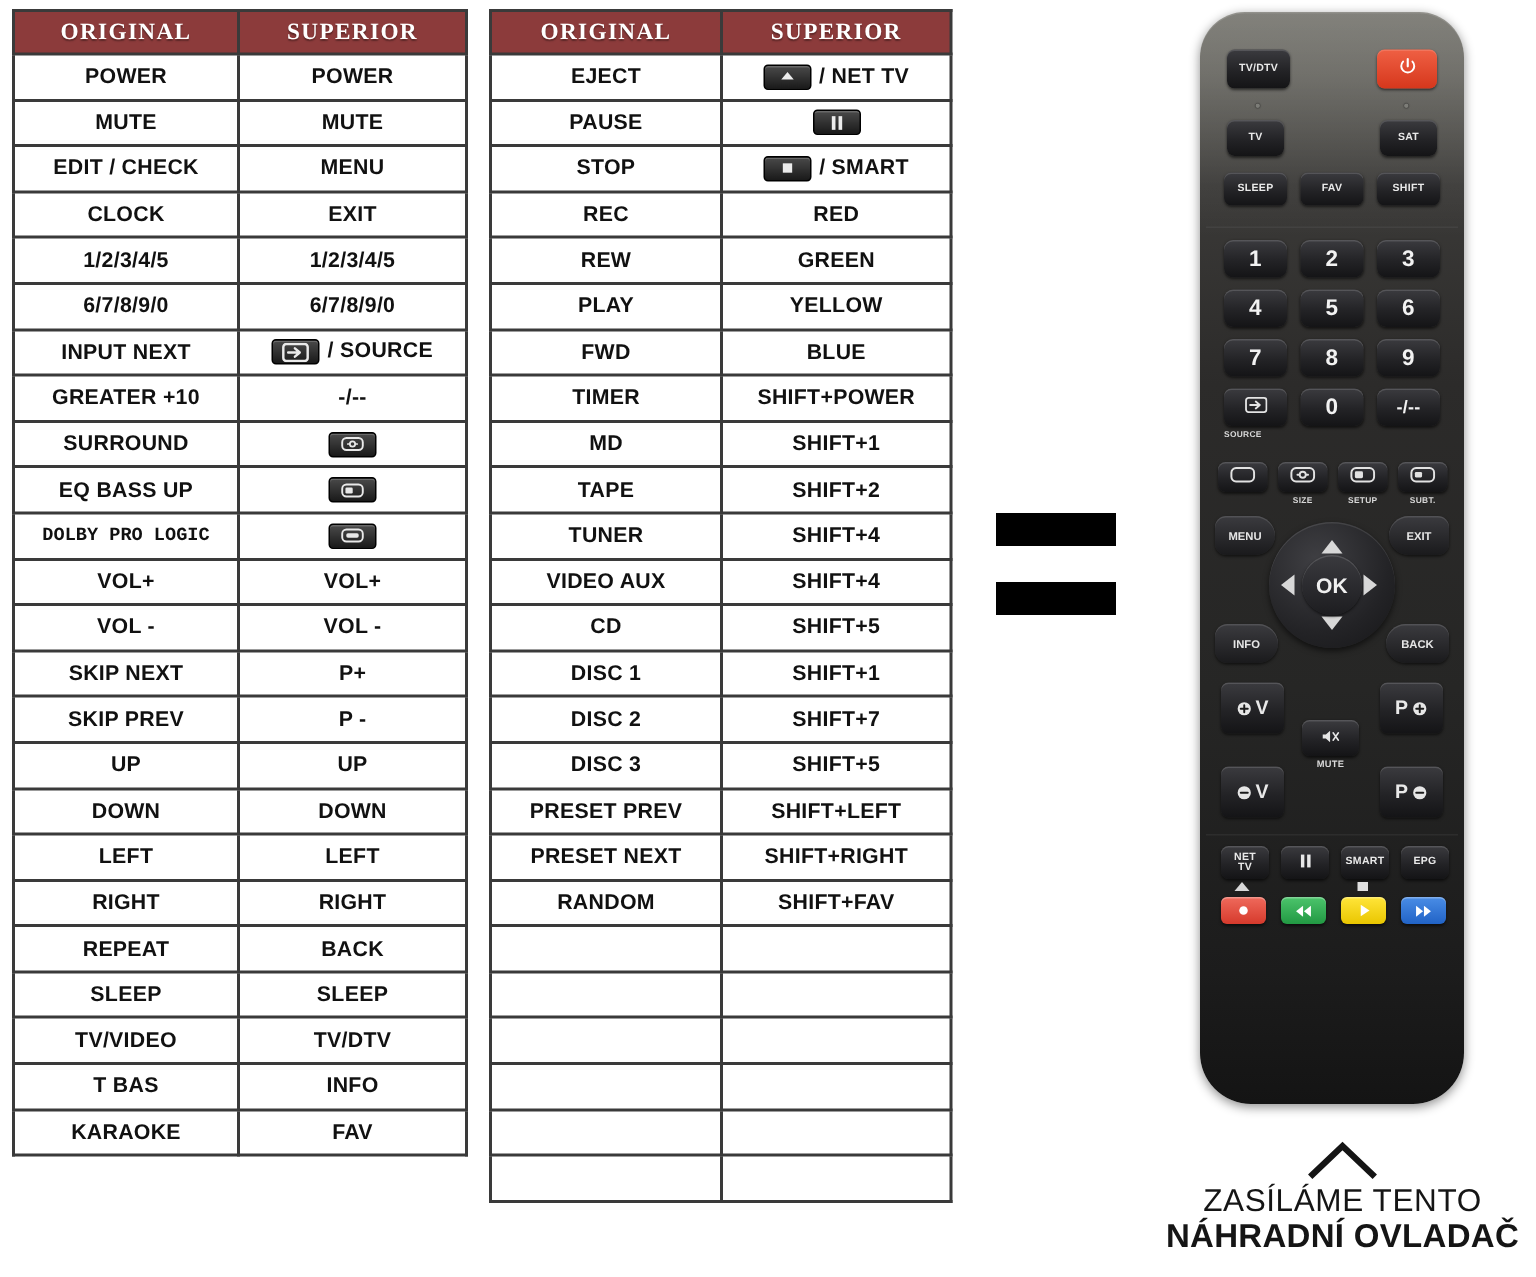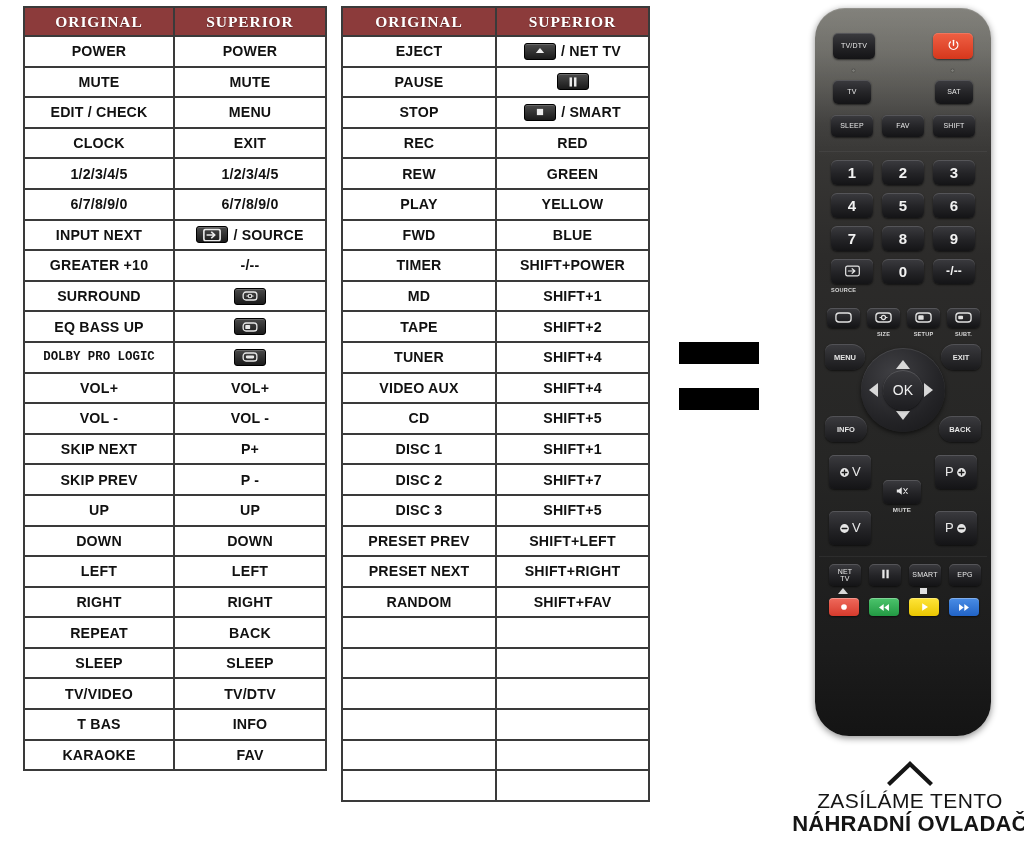--- a/index.html
+++ b/index.html
@@ -3,21 +3,21 @@
 <meta charset="utf-8">
 <title>Remote Control Key Mapping</title>
 <style>
   html,body{margin:0;padding:0;}
   body{
     width:1024px;height:851px;
     background:#ffffff;
     font-family:"Liberation Sans",sans-serif;
     position:relative;overflow:hidden;
   }
-  .stage{position:absolute;left:0;top:0;width:872px;height:851px;margin-left:15px;}
+  .stage{position:absolute;left:0;top:0;width:872px;height:851px;}
 
   
   .maptable{position:absolute;border-collapse:collapse;table-layout:fixed;}
   .maptable td,.maptable th{
     border:2px solid #3a3a3a;
     text-align:center;
     vertical-align:middle;
     padding:0;
     height:28.6px;
     font-weight:bold;
@@ -51,21 +51,21 @@
     display:inline-block;
     width:30px;height:15px;
     border-radius:3px;
     background:linear-gradient(#4a4a4a,#1a1a1a);
     border:1px solid #000;
     vertical-align:middle;
     position:relative;
     box-shadow:inset 0 1px 0 rgba(255,255,255,.18);
   }
   .chip svg{position:absolute;left:50%;top:50%;transform:translate(-50%,-50%);}
-  .cellflex{display:flex;align-items:center;justify-content:center;gap:5px;}
+  .cellflex{display:flex;justify-content:center;gap:5px;}
   .cellflex .txt{font-size:14.2px;font-weight:bold;color:#111;}
 
   
   .redactions{position:absolute;left:664px;top:342px;}
   .bar{background:#000000;width:80px;height:22px;}
   .bar+.bar{margin-top:24px;}
 
   
   .remote{
     position:absolute;left:800px;top:8px;
@@ -80,21 +80,21 @@
     position:absolute;left:0;top:0;right:0;height:150px;
     background:linear-gradient(180deg,rgba(255,255,255,.16),rgba(255,255,255,0));
     pointer-events:none;
   }
   .key{
     position:absolute;
     background:linear-gradient(180deg,#3b3b3f 0%,#232326 55%,#141416 100%);
     border-radius:5px;
     box-shadow:0 1px 2px rgba(0,0,0,.6), inset 0 1px 0 rgba(255,255,255,.14);
     color:#e9e9e9;
-    font-size:7px;font-weight:normal;
+    font-size:7px;font-weight:bold;
     display:flex;align-items:center;justify-content:center;
     text-align:center;line-height:1.05;
     letter-spacing:.2px;
   }
   .key.num{font-size:15px;font-weight:bold;color:#f2f2f2;border-radius:6px;}
   .key.power{background:linear-gradient(180deg,#ef6044,#d6371c);color:#fff;}
   .key.ok{
     border-radius:50%;
     background:linear-gradient(180deg,#3a3a3e,#1d1d20);
     font-size:14px;color:#f0f0f0;

